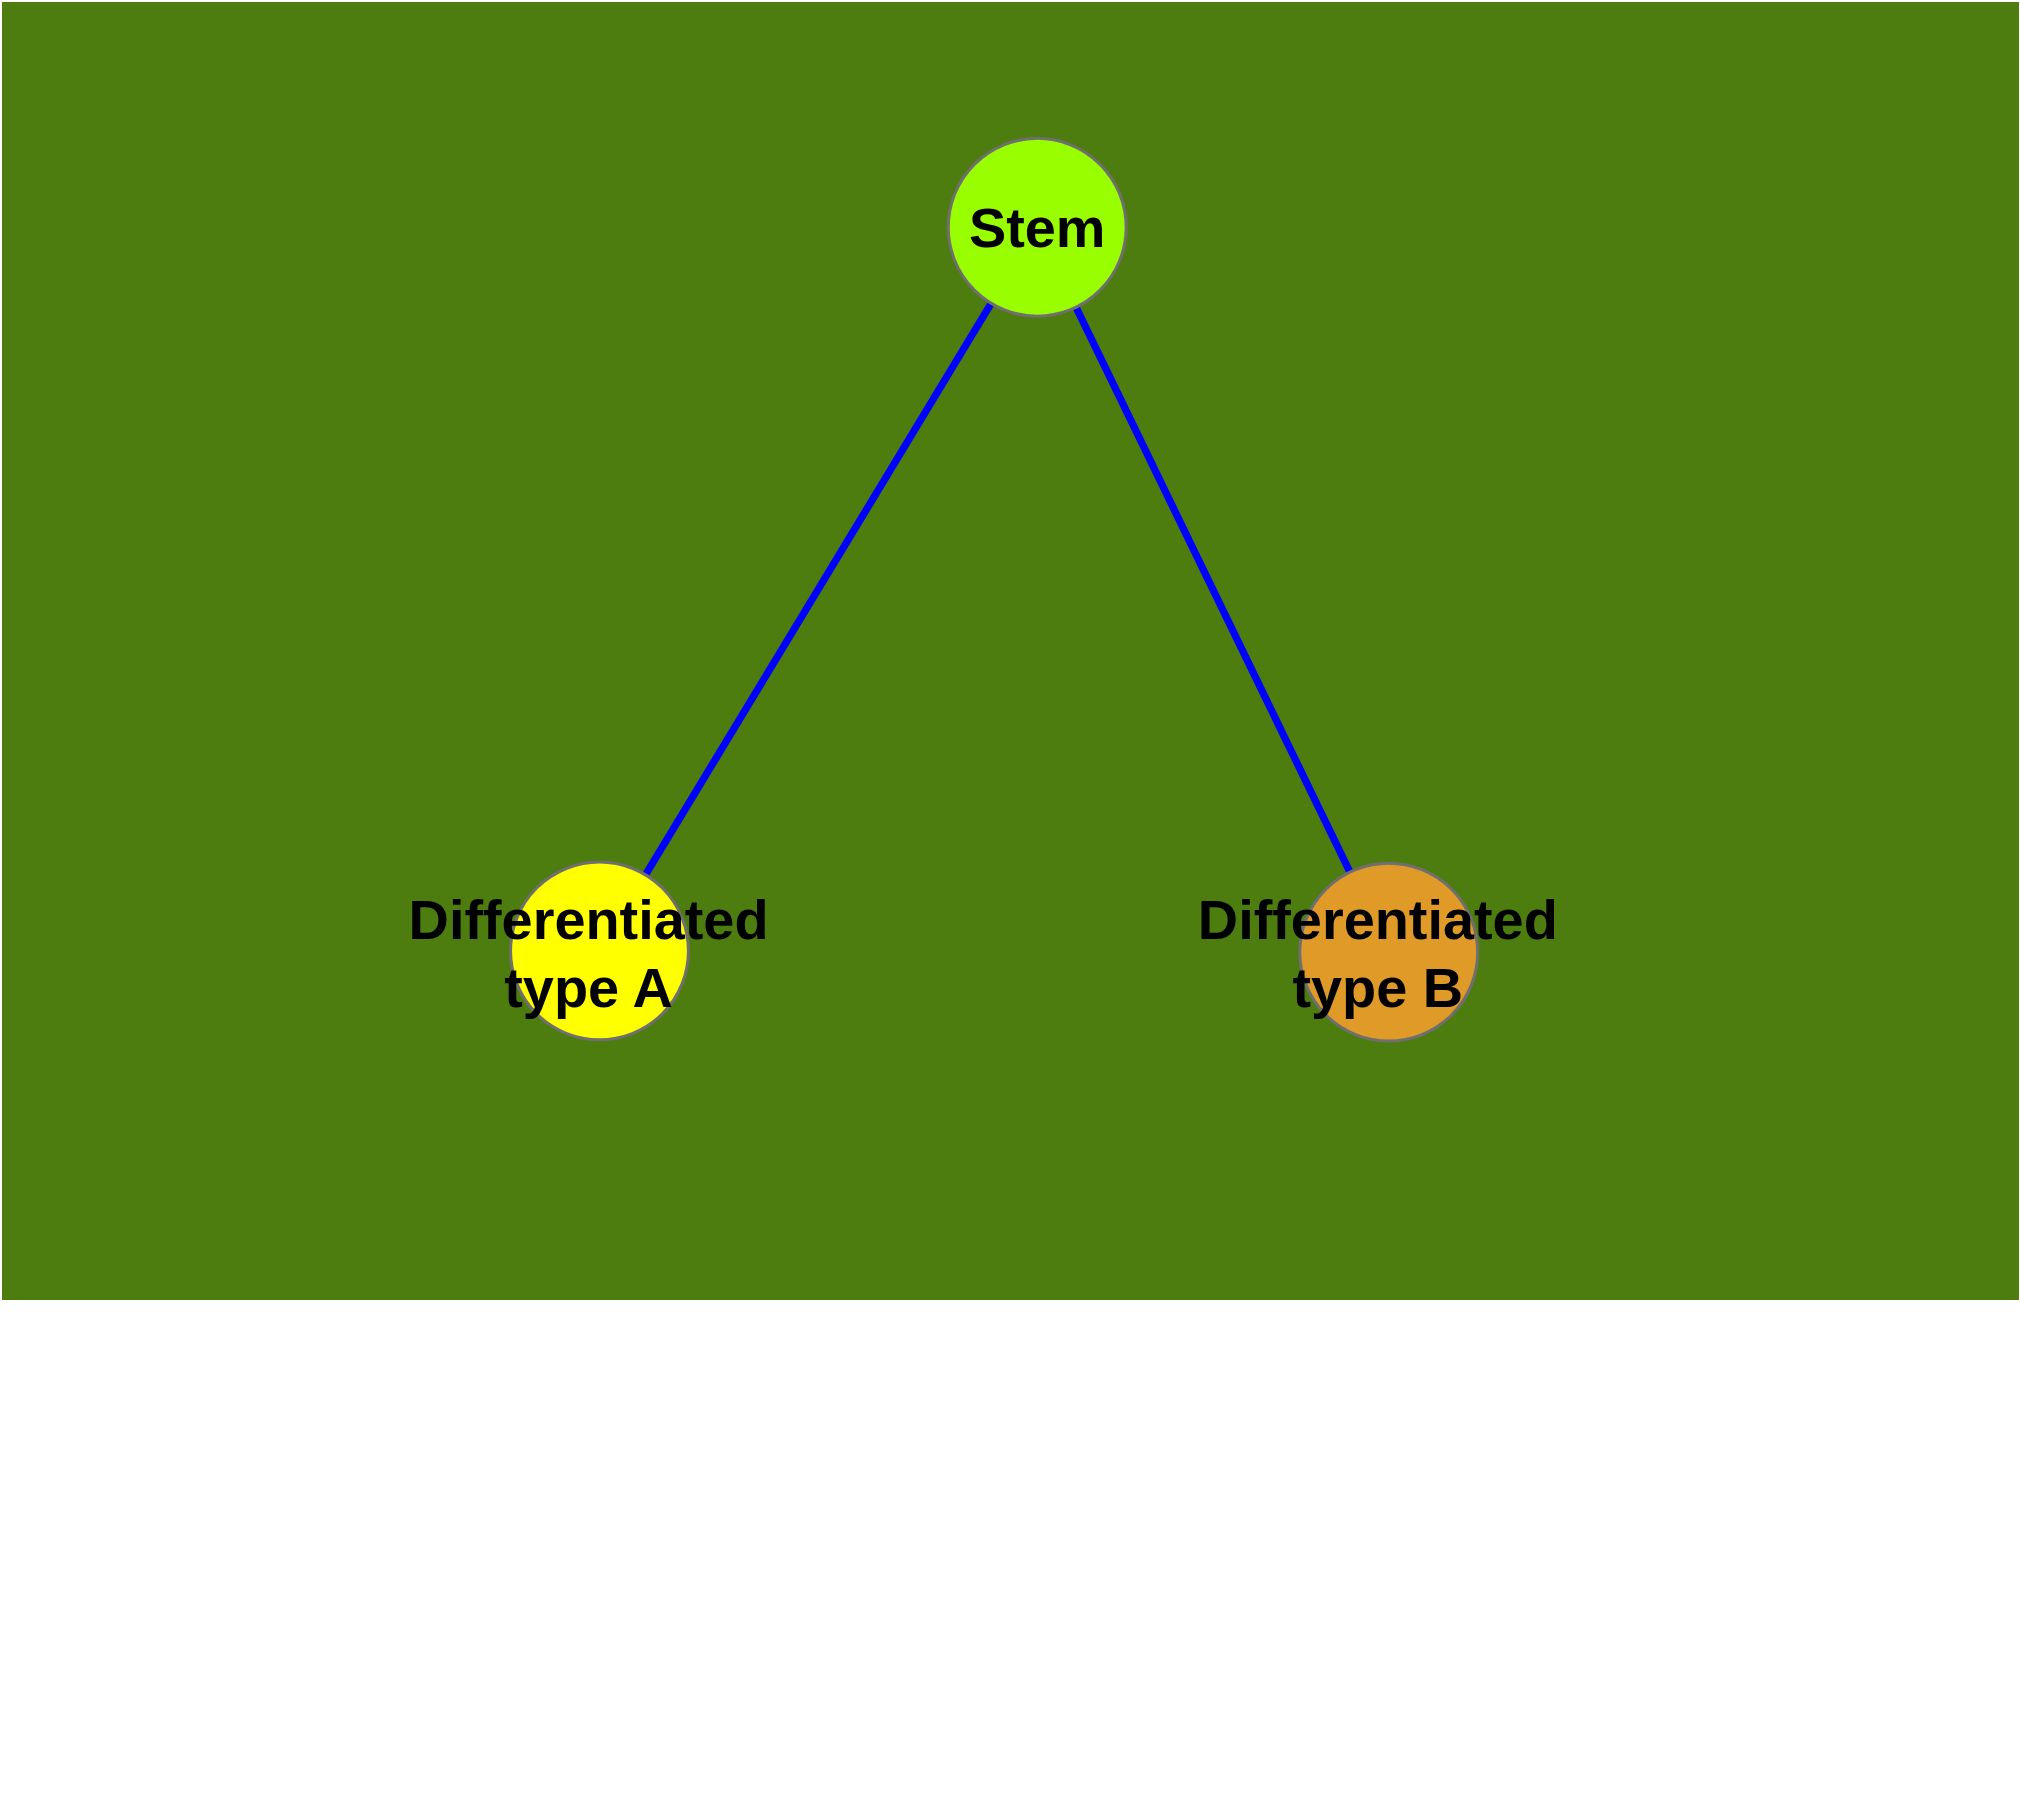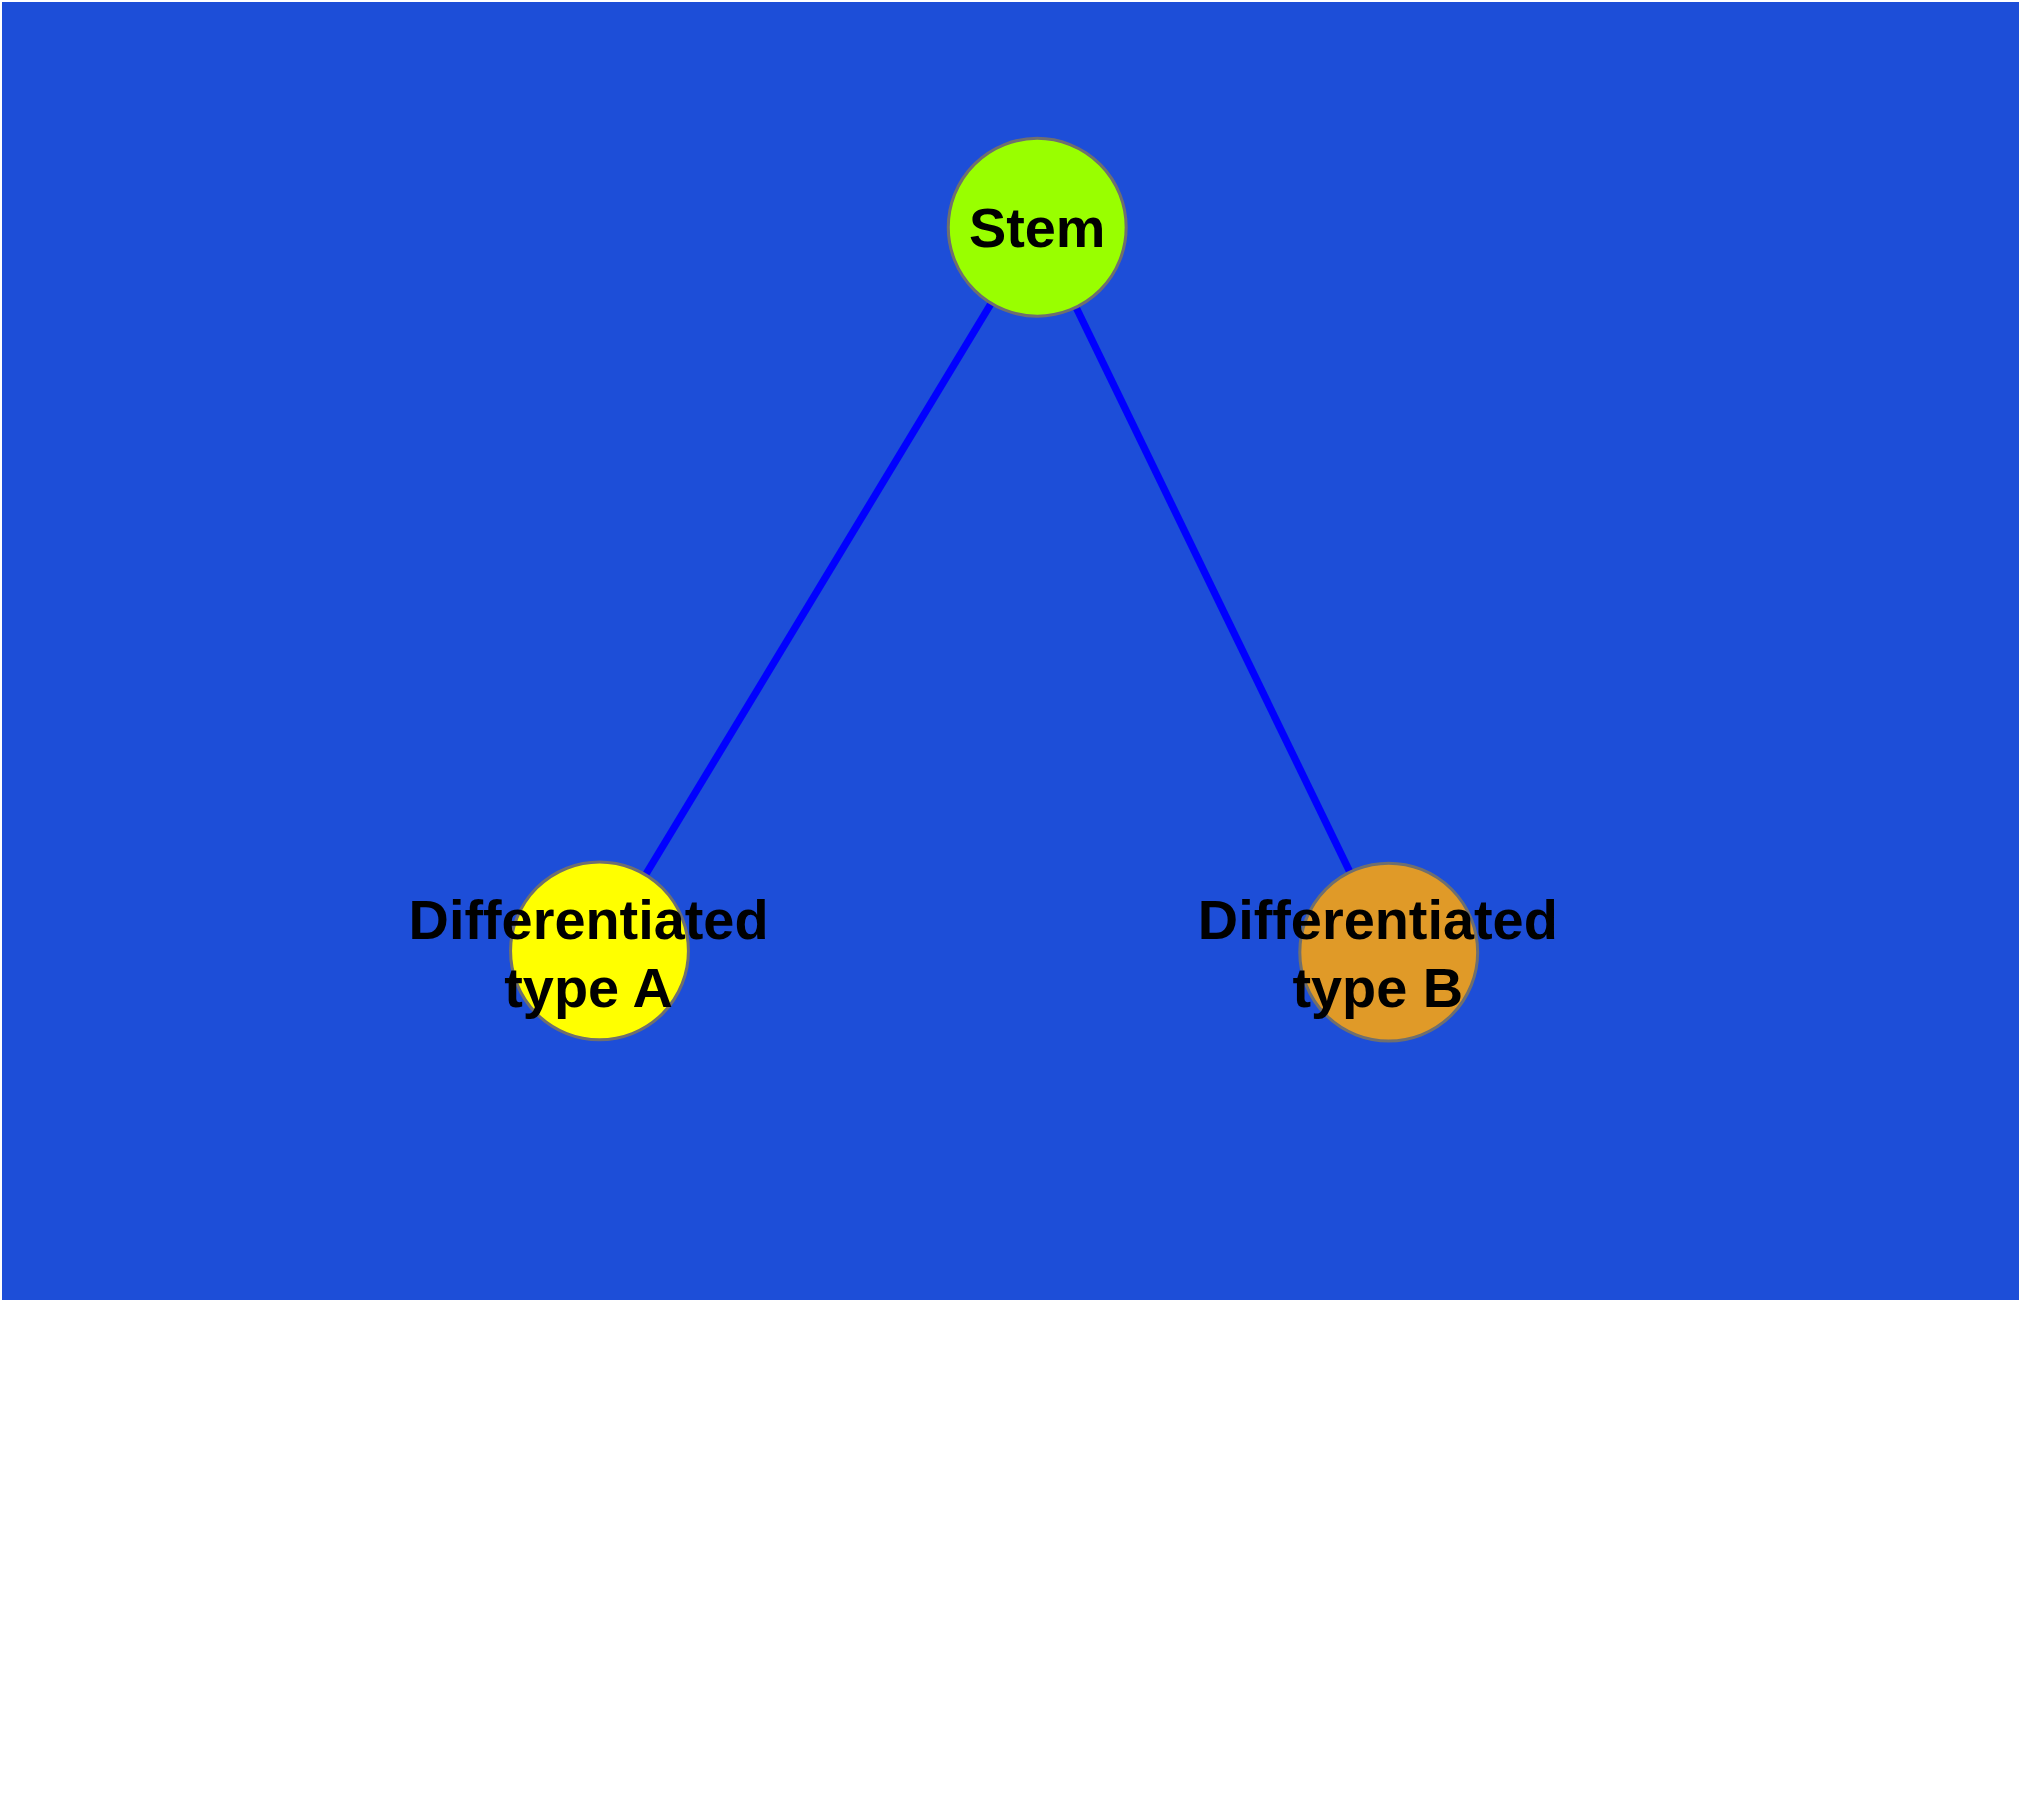--- a/index.html
+++ b/index.html
@@ -6,21 +6,21 @@
     margin: 0;
     padding: 0;
     background: #ffffff;
     font-family: "Liberation Sans", sans-serif;
   }
   .canvas {
     position: relative;
     width: 2021px;
     height: 1302px;
     box-sizing: border-box;
-    background: #1d4ed8;
+    background: #4d7c0f;
     border: 2.5px solid #ffffff;
     overflow: hidden;
   }
   svg.graph {
     position: absolute;
     left: 0;
     top: 0;
     width: 100%;
     height: 100%;
     display: block;

